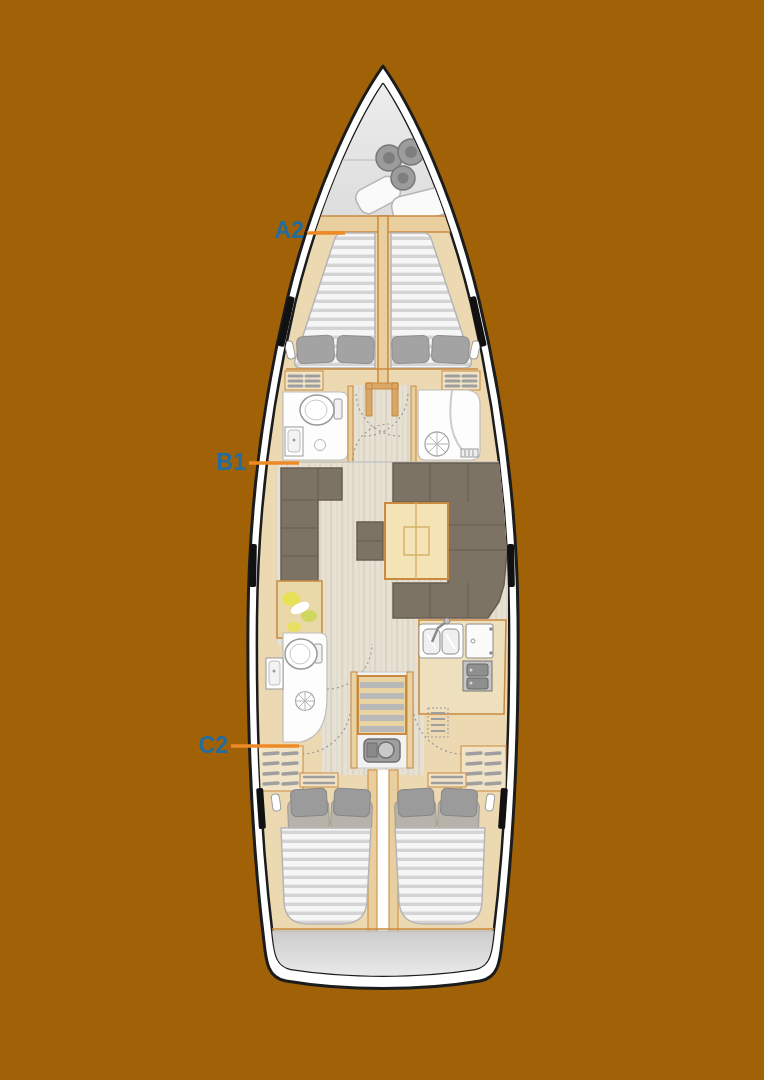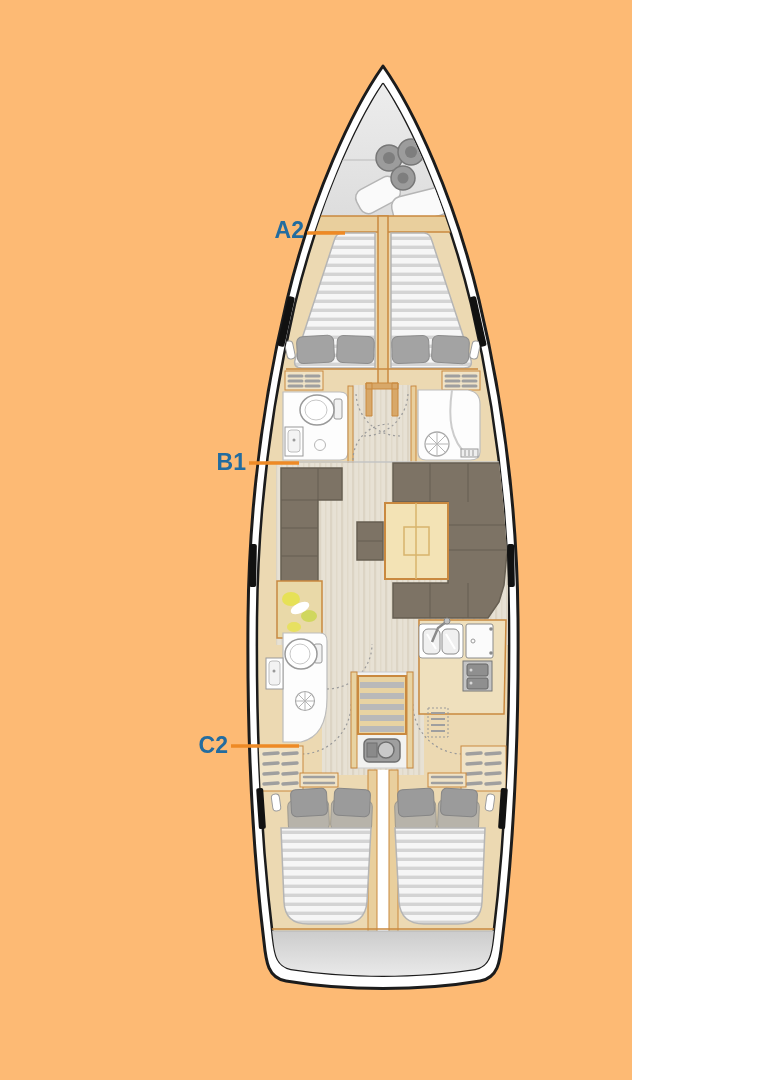--- a/index.html
+++ b/index.html
@@ -1,16 +1,16 @@
 <!DOCTYPE html>
 <html><head>
 <meta charset="utf-8">
 <style>
   html,body{margin:0;padding:0;background:#fff;}
-  .stage{position:relative;width:632px;height:1080px;background:#fdba74;overflow:hidden;
+  .stage{position:relative;width:764px;height:1080px;background:#a16207;overflow:hidden;
          font-family:"Liberation Sans", sans-serif;}
   .stage svg{position:absolute;left:0;top:0;}
   text.cabin-label{font-family:"Liberation Sans", sans-serif;font-size:23px;font-weight:bold;fill:#236c9f;}
 </style>
 </head>
 <body>
 
 <div class="stage">
 <svg width="764" height="1080" viewBox="0 0 764 1080" xmlns="http://www.w3.org/2000/svg">
   <defs>

